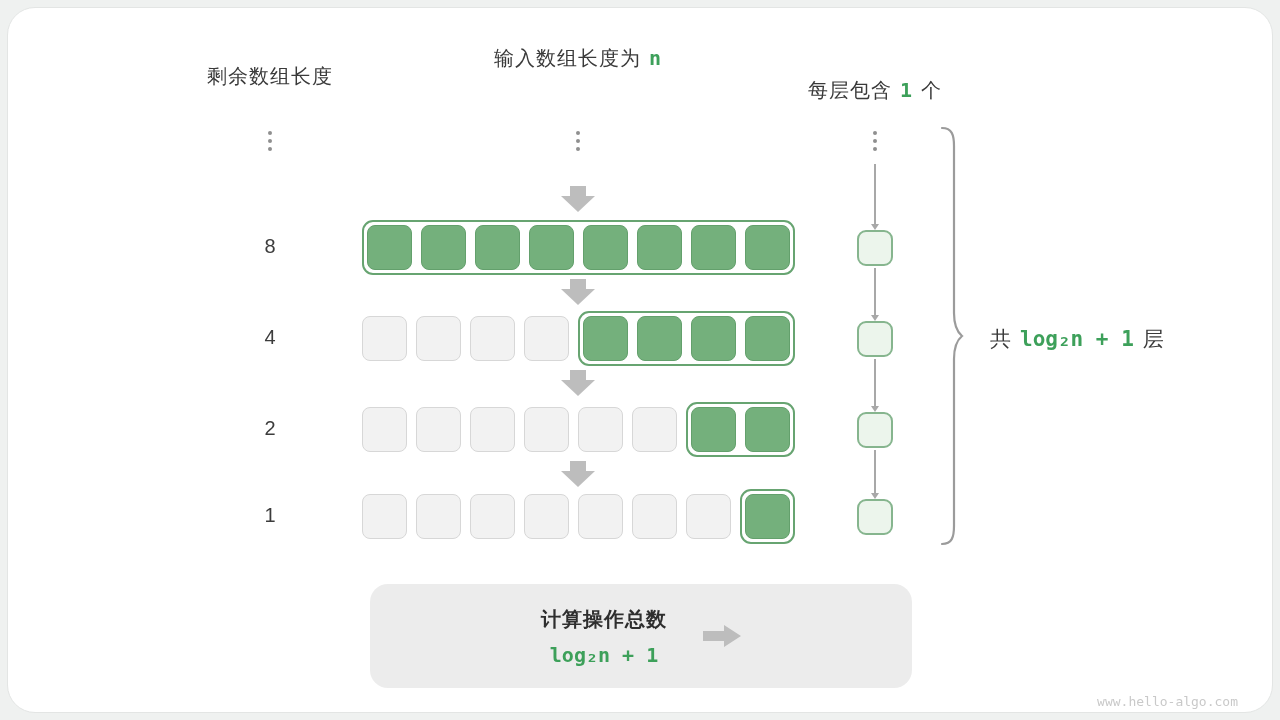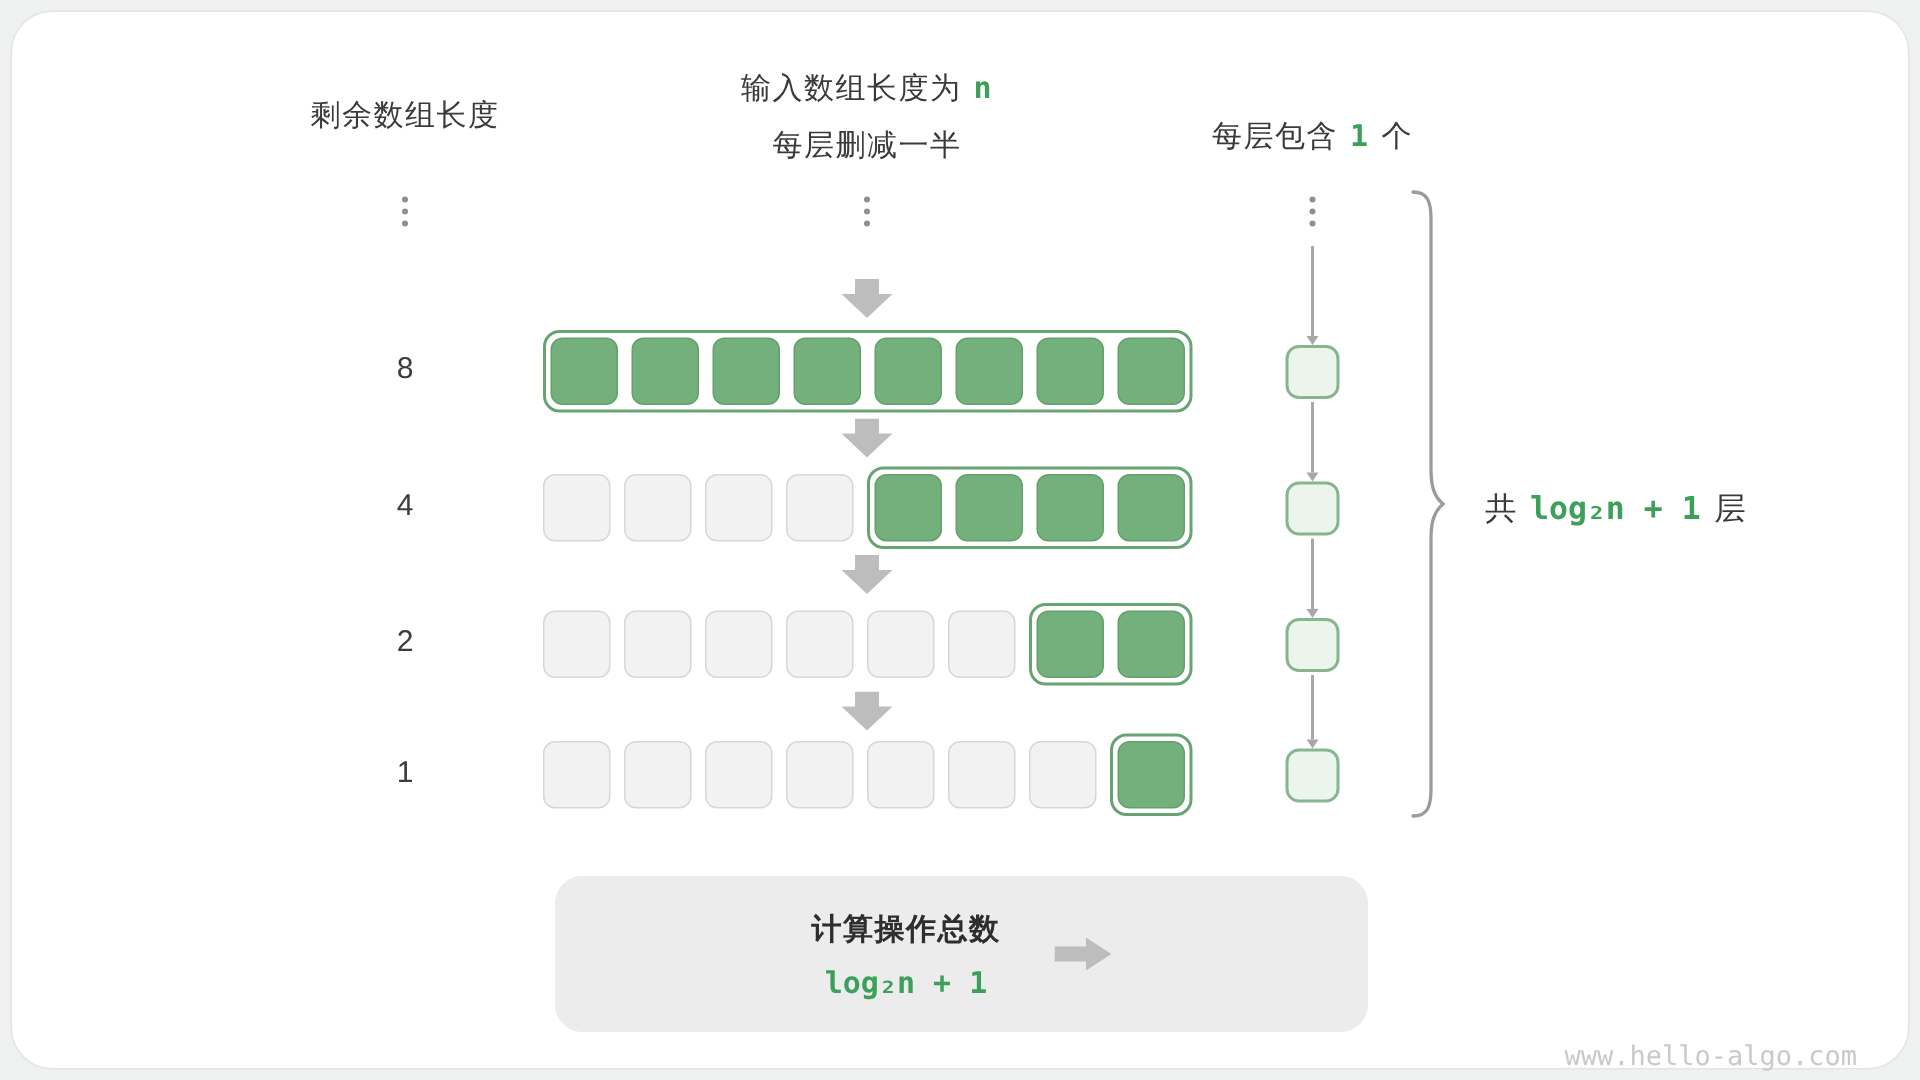--- a/index.html
+++ b/index.html
@@ -45,36 +45,35 @@
   .summary { position:absolute; left:370px; top:584px; width:542px; height:104px;
     background:var(--summary-bg,#ececec); border-radius:18px;
     display:flex; align-items:center; justify-content:center; gap:36px; }
   .sum-col { display:flex; flex-direction:column; align-items:center; gap:10px; }
   .sum-title { font-size:20px; font-weight:700; color:#2e2e2e; letter-spacing:1px; }
   .sum-expr { font-size:20px; font-weight:700; }
   .teal { color:var(--accent-teal,#299d8f); font-weight:700; }
   .complexity-expr { display:flex; align-items:baseline; gap:7px; }
   .sum-arrow polygon { fill:var(--arrow-gray,#bdbdbd); }
 
-  .watermark { position:absolute; right:42px; top:694px; font-size:18px;
+  .watermark { position:absolute; right:42px; top:694px; font-size:13px;
     color:var(--watermark-gray,#c9c9c9); font-family:"DejaVu Sans Mono","Liberation Mono",monospace; }
 </style>
 </head>
 <body>
 
 <div class="stage">
   <div class="card"></div>
 
   <div class="hdr hline" style="left:418px; top:45px; width:320px;">
     <span>输入数组长度为</span>
     <span class="mono accent">n</span>
   </div>
 
   <div class="hdr" style="left:170px; top:63px; width:200px;">剩余数组长度</div>
-  <div class="hdr" style="left:418px; top:83px; width:320px;">每层删减一半</div>
 
   <div class="hdr hline" style="left:765px; top:45px; width:220px;margin-top:32px;">
     <span>每层包含</span>
     <span class="mono accent">1</span>
     <span>个</span>
   </div>
 
   <div class="dots" style="left:266px; top:131px;">
       <i></i>
       <i></i>

